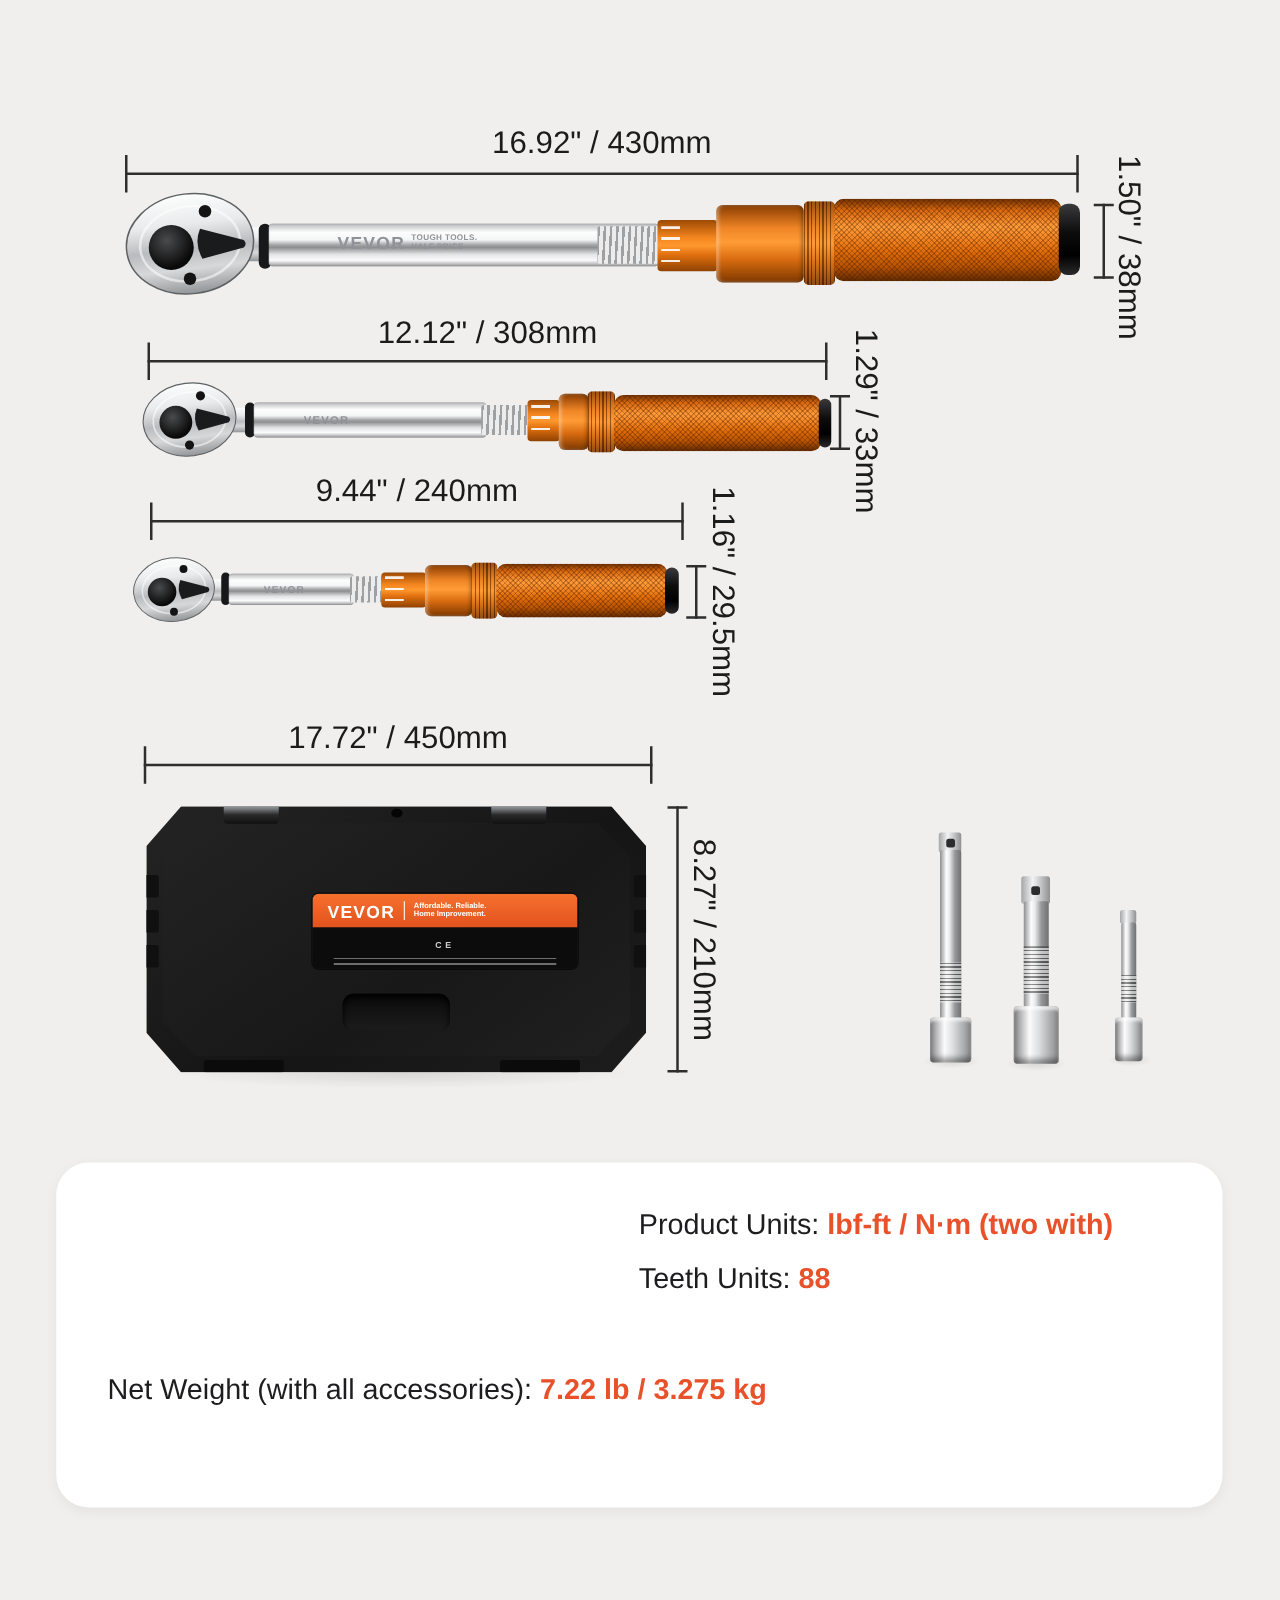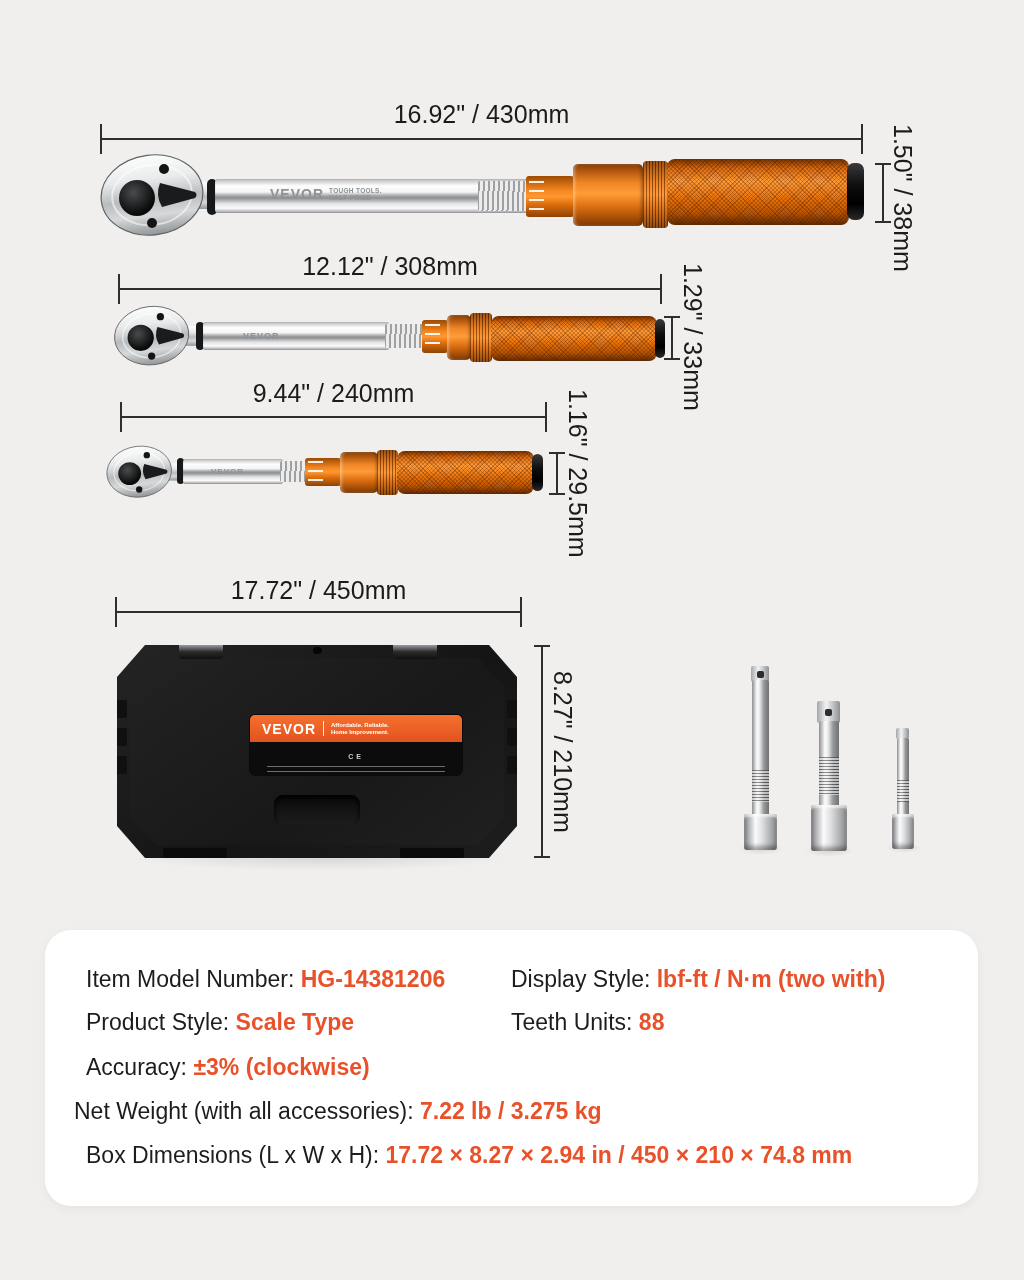--- a/index.html
+++ b/index.html
@@ -282,36 +282,24 @@
   <div class="bar-knurl" style="left:819px;top:757px;width:20px;height:38px;"></div>
   <div class="bar-socket" style="left:811px;top:805px;width:36px;height:46px;"></div>
 
   <div class="shadow" style="left:886px;top:843px;width:36px;height:10px;"></div>
   <div class="bar-tip" style="left:896px;top:728px;width:13px;height:11px;"></div>
   <div class="bar-shaft" style="left:897px;top:738px;width:12px;height:78px;"></div>
   <div class="bar-knurl" style="left:897px;top:780px;width:12px;height:22px;"></div>
   <div class="bar-socket" style="left:892px;top:814px;width:22px;height:35px;"></div>
 
   <div class="spec-panel">
-    <div class="spec-row" style="left:41px;top:36px;">
-      <span>Item Model Number: </span><span class="v">HG-14381206</span>
-    </div>
     <div class="spec-row" style="left:466px;top:36px;">
-      <span>Display Style: </span><span class="v">lbf-ft / N·m (two with)</span>
-    </div>
-    <div class="spec-row" style="left:41px;top:79px;">
-      <span>Product Style: </span><span class="v">Scale Type</span>
+      <span>Product Units: </span><span class="v">lbf-ft / N·m (two with)</span>
     </div>
     <div class="spec-row" style="left:466px;top:79px;">
       <span>Teeth Units: </span><span class="v">88</span>
     </div>
-    <div class="spec-row" style="left:41px;top:124px;">
-      <span>Accuracy: </span><span class="v">±3% (clockwise)</span>
-    </div>
-    <div class="spec-row" style="left:29px;top:168px;">
+    <div class="spec-row" style="left:41px;top:168px;">
       <span>Net Weight (with all accessories): </span><span class="v">7.22 lb / 3.275 kg</span>
     </div>
-    <div class="spec-row" style="left:41px;top:212px;">
-      <span>Box Dimensions (L x W x H): </span><span class="v">17.72 × 8.27 × 2.94 in / 450 × 210 × 74.8 mm</span>
-    </div>
   </div>
 
 </div>
 
 </body></html>

